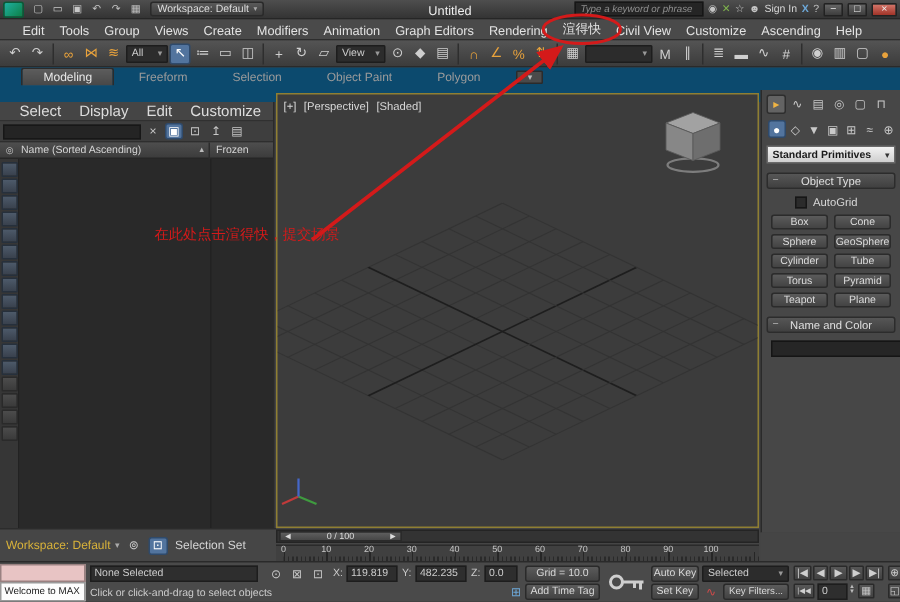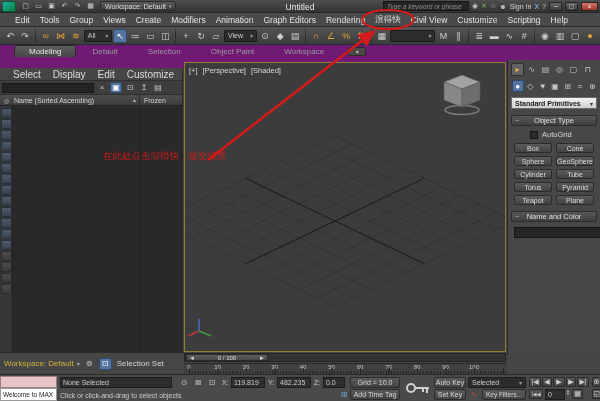--- a/index.html
+++ b/index.html
@@ -42,21 +42,21 @@
   .ticon{min-width:14px;height:14px;display:flex;align-items:center;justify-content:center;
     font-size:9px;color:#cfcfcf;border-radius:2px}
   .ticon.hl{background:#52749e;border:1px solid #2f4a6b;color:#fff}
   .ticon.orange{color:#e8a23c}
   .tsep{width:1px;height:14px;background:#2e2e2e;margin:0 2px}
   .tdd{height:12px;background:#2c2c2c;border:1px solid #1d1d1d;display:flex;align-items:center;
     justify-content:space-between;padding:0 3px;font-size:7px;color:#ccc;border-radius:1px}
   .tdd .dda{font-size:6px;color:#999;margin-left:3px}
 
   
-  .ribbon{position:absolute;left:0;top:45px;width:600px;height:23px;background:#701a75}
+  .ribbon{position:absolute;left:0;top:45px;width:600px;height:23px;background:#0c4a6e}
   .rtabs{display:flex;align-items:center;height:12px;padding-left:14px;gap:2px}
   .rtab{padding:0 14px;font-size:8px;color:#9b9b9b;height:12px;display:flex;align-items:center}
   .rtab.active{background:linear-gradient(#5d5d5d,#474747);color:#e8e8e8;border:1px solid #2b2b2b;border-bottom:none;border-radius:2px 2px 0 0}
   .rmore{margin-left:8px;width:18px;height:9px;background:#4a4a4a;border:1px solid #2b2b2b;
     display:flex;align-items:center;justify-content:center;font-size:6px;color:#bbb;border-radius:1px}
   .rpanel{display:flex;height:11px;padding-left:4px}
   .rpaneltab{padding:0 8px;font-size:8px;color:#cfcfcf;background:#3f3f3f;
     border:1px solid #2a2a2a;border-bottom:none;display:flex;align-items:center}
 
   
@@ -202,21 +202,21 @@
     <span class="mitem">Group</span>
     <span class="mitem">Views</span>
     <span class="mitem">Create</span>
     <span class="mitem">Modifiers</span>
     <span class="mitem">Animation</span>
     <span class="mitem">Graph Editors</span>
     <span class="mitem">Rendering</span>
     <span class="mitem">渲得快</span>
     <span class="mitem">Civil View</span>
     <span class="mitem">Customize</span>
-    <span class="mitem">Scripting</span>
+    <span class="mitem">Ascending</span>
     <span class="mitem">Help</span>
   </div>
 
   <div class="toolbar">
     <span class="ticon">↶</span>
     <span class="ticon">↷</span>
     <span class="tsep"></span>
     <span class="ticon orange">∞</span>
     <span class="ticon orange">⋈</span>
     <span class="ticon orange">≋</span>
@@ -260,24 +260,24 @@
     <span class="tsep"></span>
     <span class="ticon">◉</span>
     <span class="ticon">▥</span>
     <span class="ticon">▢</span>
     <span class="ticon orange">●</span>
   </div>
 
   <div class="ribbon">
     <div class="rtabs">
       <span class="rtab active">Modeling</span>
-      <span class="rtab">Default</span>
+      <span class="rtab">Freeform</span>
       <span class="rtab">Selection</span>
       <span class="rtab">Object Paint</span>
-      <span class="rtab">Workspace</span>
+      <span class="rtab">Polygon</span>
       <span class="rmore">▾</span>
     </div>
   </div>
 
   <div class="explorer">
     <div class="exmenu">
       <span>Select</span>
       <span>Display</span>
       <span>Edit</span>
       <span>Customize</span>

